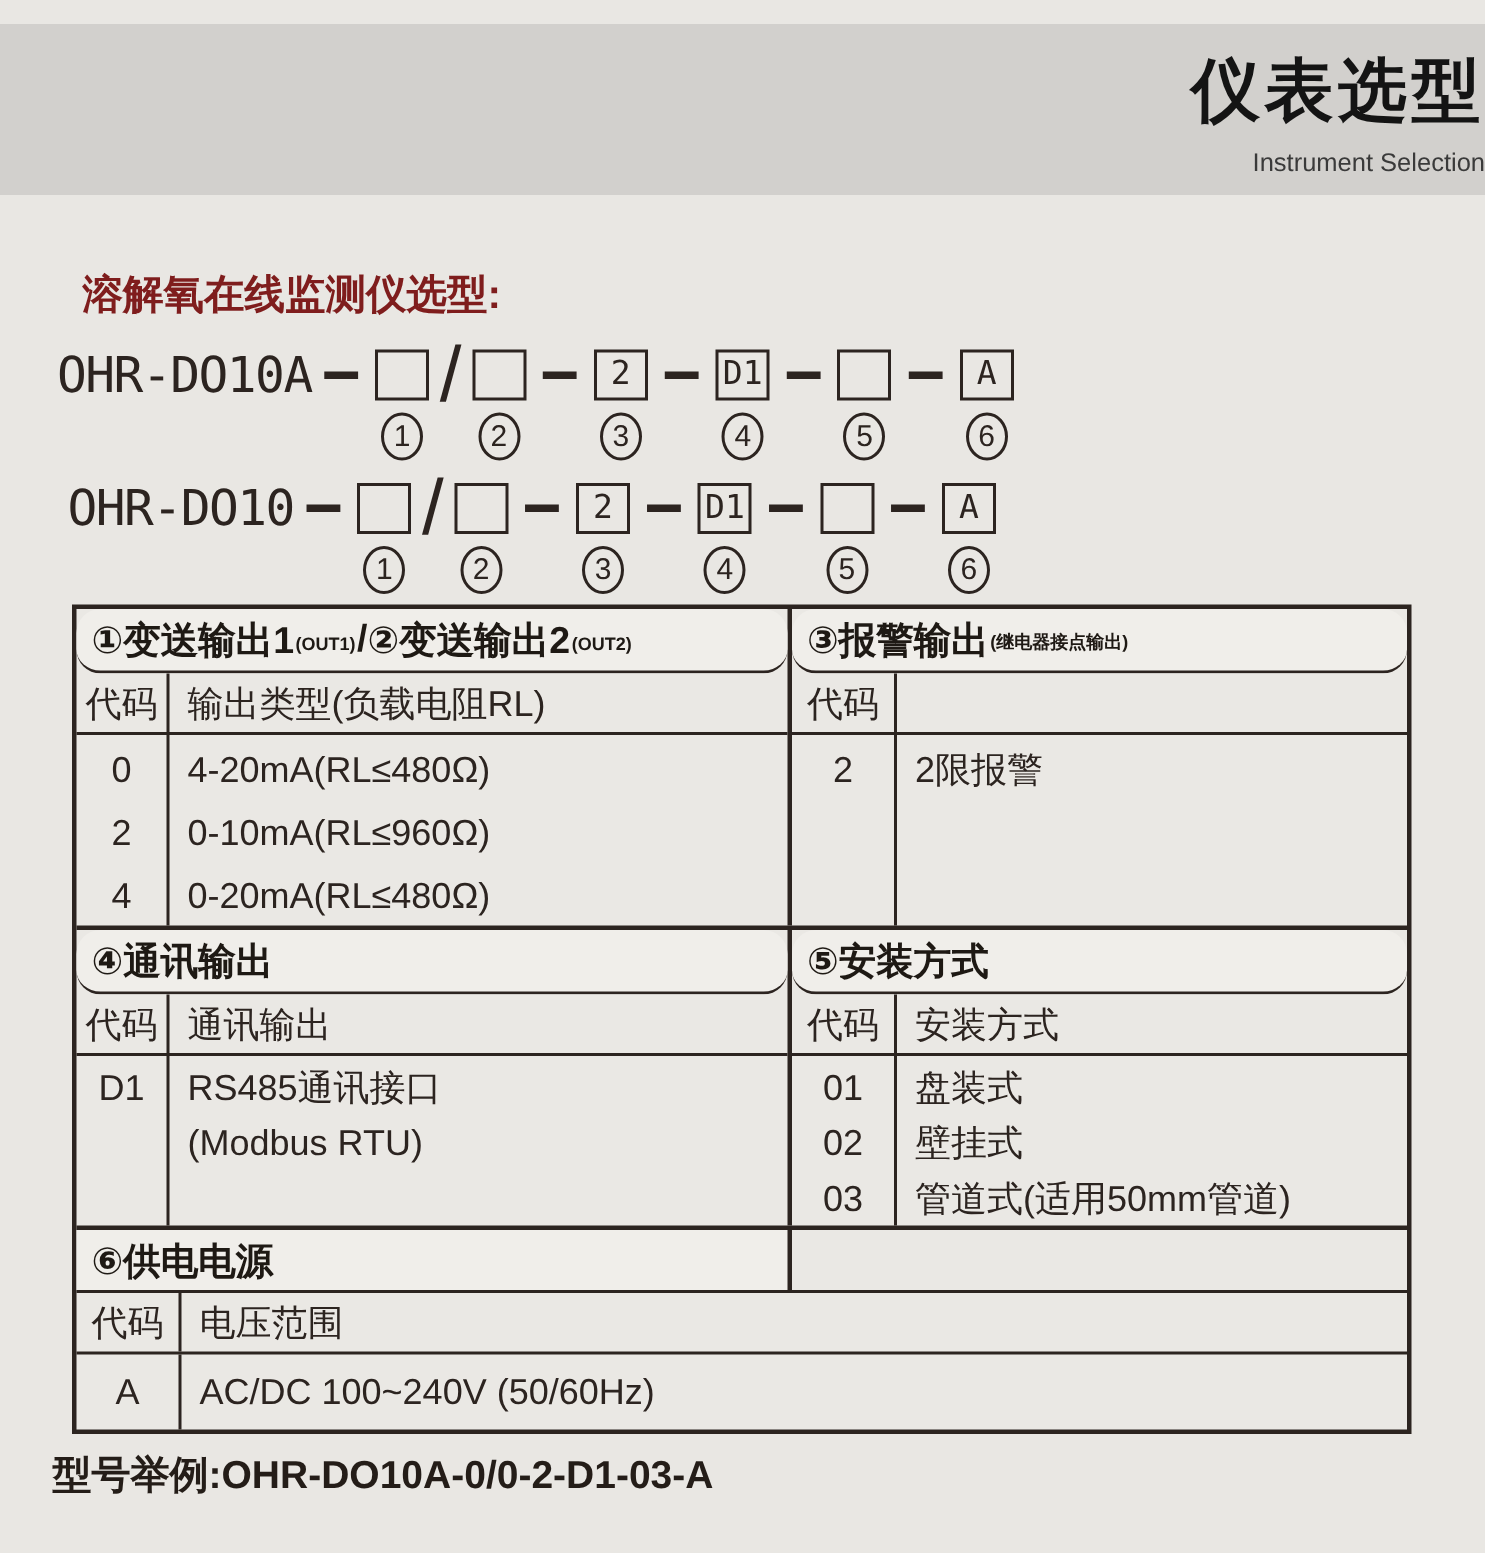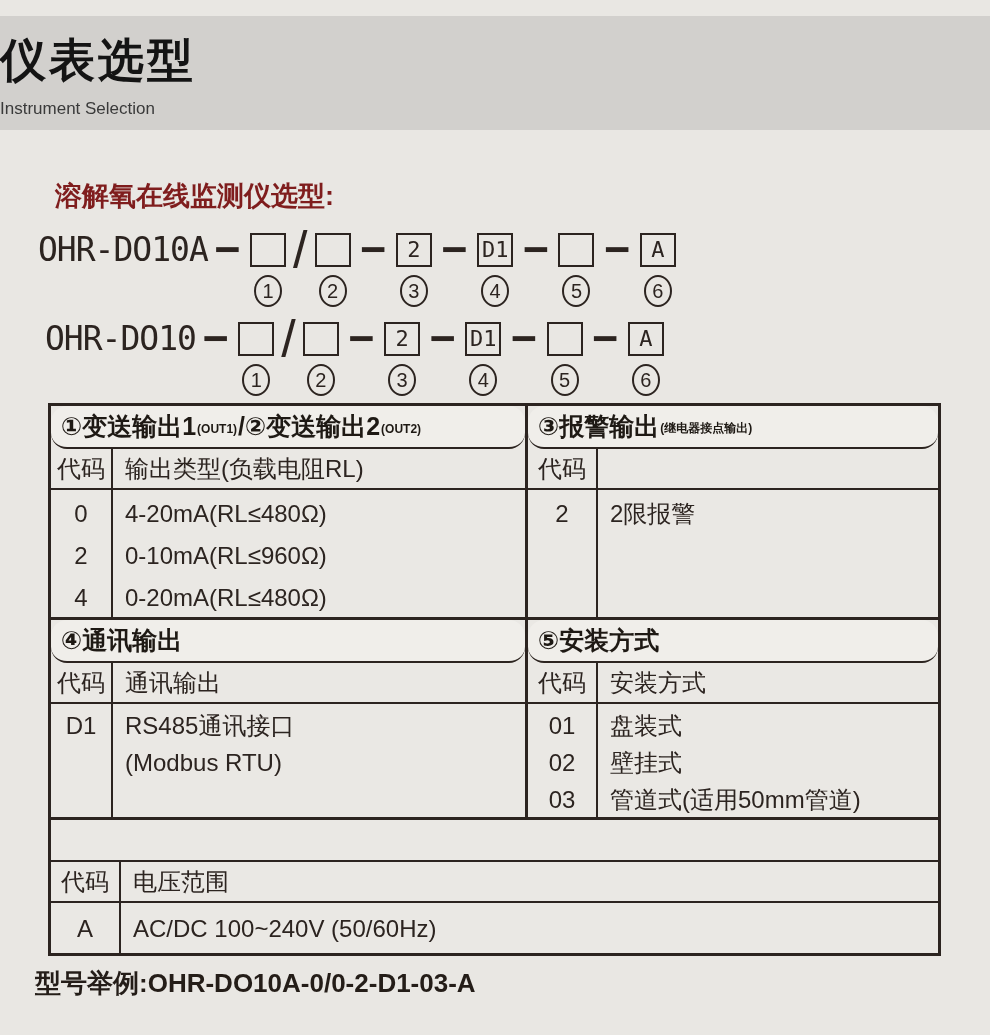--- a/index.html
+++ b/index.html
@@ -8,21 +8,21 @@
     background:#e9e7e3;
     font-family:"Liberation Sans","DejaVu Sans",sans-serif;
     color:#2c2420;
     position:relative;
     overflow:hidden;
   }
 
   
   .band {
     position:absolute; left:0; top:16px; width:990px; height:114px;
-    background:#d2d0cd; text-align:left;
+    background:#d2d0cd; text-align:right;
   }
   .band-title {
     padding-top:18px; font-size:46px; font-weight:bold; color:#141414;
     letter-spacing:3px; line-height:1.15;
   }
   .band-sub { font-size:17px; color:#3a3a3a; margin-top:12px; }
 
   
   .intro-heading {
     position:absolute; left:55px; top:178px;
@@ -266,20 +266,21 @@
           <div>盘装式</div>
           <div>壁挂式</div>
           <div>管道式(适用50mm管道)</div>
         </div>
       </div>
     </div>
   </div>
 
   <div class="s3">
     <div class="s3hdr-row">
+      <div class="s3hdr-left">⑥供电电源</div>
       <div class="s3hdr-right"></div>
     </div>
     <div class="col-hdr wide-code">
       <div class="codecell">代码</div>
       <div class="desccell">电压范围</div>
     </div>
     <div class="data wide-code s3-data">
       <div class="codes">
         <div>A</div>
       </div>

